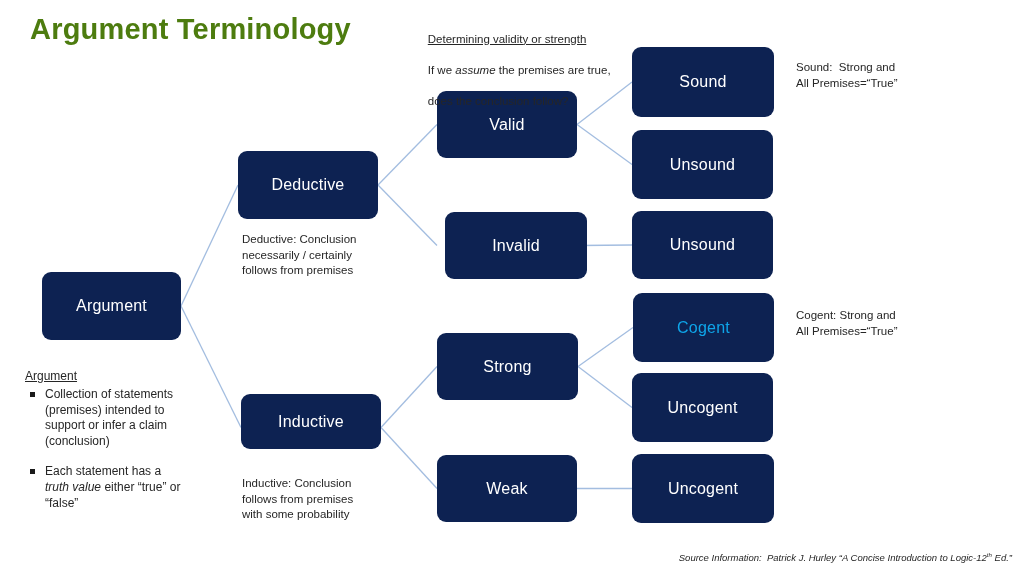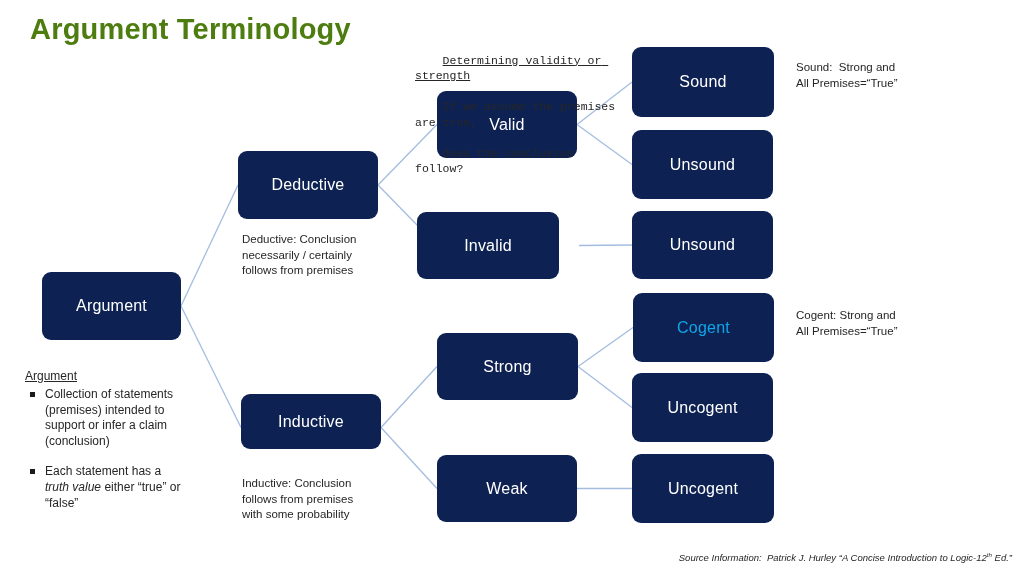--- a/index.html
+++ b/index.html
@@ -85,32 +85,32 @@
       <line x1="578" y1="366.5" x2="633" y2="327.5" stroke="#a3bde0" stroke-width="1.3"></line>
       <line x1="578" y1="366.5" x2="632" y2="407.5" stroke="#a3bde0" stroke-width="1.3"></line>
       <line x1="577" y1="488.5" x2="632" y2="488.5" stroke="#a3bde0" stroke-width="1.3"></line>
     </svg>
 
   <div id="node-layer">
       <div class="node" style="left: 42px; top: 272px; width: 139px; height: 68px; background: rgb(13, 34, 82); color: rgb(255, 255, 255);">Argument</div>
       <div class="node" style="left: 238px; top: 151px; width: 140px; height: 68px; background: rgb(13, 34, 82); color: rgb(255, 255, 255);">Deductive</div>
       <div class="node" style="left: 241px; top: 394px; width: 140px; height: 55px; background: rgb(13, 34, 82); color: rgb(255, 255, 255);">Inductive</div>
       <div class="node" style="left: 437px; top: 91px; width: 140px; height: 67px; background: rgb(13, 34, 82); color: rgb(255, 255, 255);">Valid</div>
-      <div class="node" style="left: 417px; top: 212px; width: 142px; height: 67px; background: rgb(13, 34, 82); color: rgb(255, 255, 255);">Invalid</div>
+      <div class="node" style="left: 445px; top: 212px; width: 142px; height: 67px; background: rgb(13, 34, 82); color: rgb(255, 255, 255);">Invalid</div>
       <div class="node" style="left: 437px; top: 333px; width: 141px; height: 67px; background: rgb(13, 34, 82); color: rgb(255, 255, 255);">Strong</div>
       <div class="node" style="left: 437px; top: 455px; width: 140px; height: 67px; background: rgb(13, 34, 82); color: rgb(255, 255, 255);">Weak</div>
       <div class="node" style="left: 632px; top: 47px; width: 142px; height: 70px; background: rgb(13, 34, 82); color: rgb(255, 255, 255);">Sound</div>
       <div class="node" style="left: 632px; top: 130px; width: 141px; height: 69px; background: rgb(13, 34, 82); color: rgb(255, 255, 255);">Unsound</div>
       <div class="node" style="left: 632px; top: 211px; width: 141px; height: 68px; background: rgb(13, 34, 82); color: rgb(255, 255, 255);">Unsound</div>
       <div class="node" style="left: 633px; top: 293px; width: 141px; height: 69px; background: rgb(13, 34, 82); color: #0ea5e9;">Cogent</div>
       <div class="node" style="left: 632px; top: 373px; width: 141px; height: 69px; background: rgb(13, 34, 82); color: rgb(255, 255, 255);">Uncogent</div>
       <div class="node" style="left: 632px; top: 454px; width: 142px; height: 69px; background: rgb(13, 34, 82); color: rgb(255, 255, 255);">Uncogent</div>
     </div>
 
-  <div class="note top-note" style="left:415px; top:37px;font-family:Liberation Mono, monospace;">
+  <div class="note top-note" style="left:415px; top:16px;">
     <span class="u">Determining validity or strength</span><br>
     <span><span>If we </span><i>assume</i><span> the premises are true,</span></span><br>
     <span>does the conclusion follow?</span>
   </div>
 
   <div class="note" style="left:796px; top:60px;">Sound:  Strong and
 All Premises=“True”</div>
 
   <div class="note" style="left:796px; top:308px;">Cogent: Strong and
 All Premises=“True”</div>

